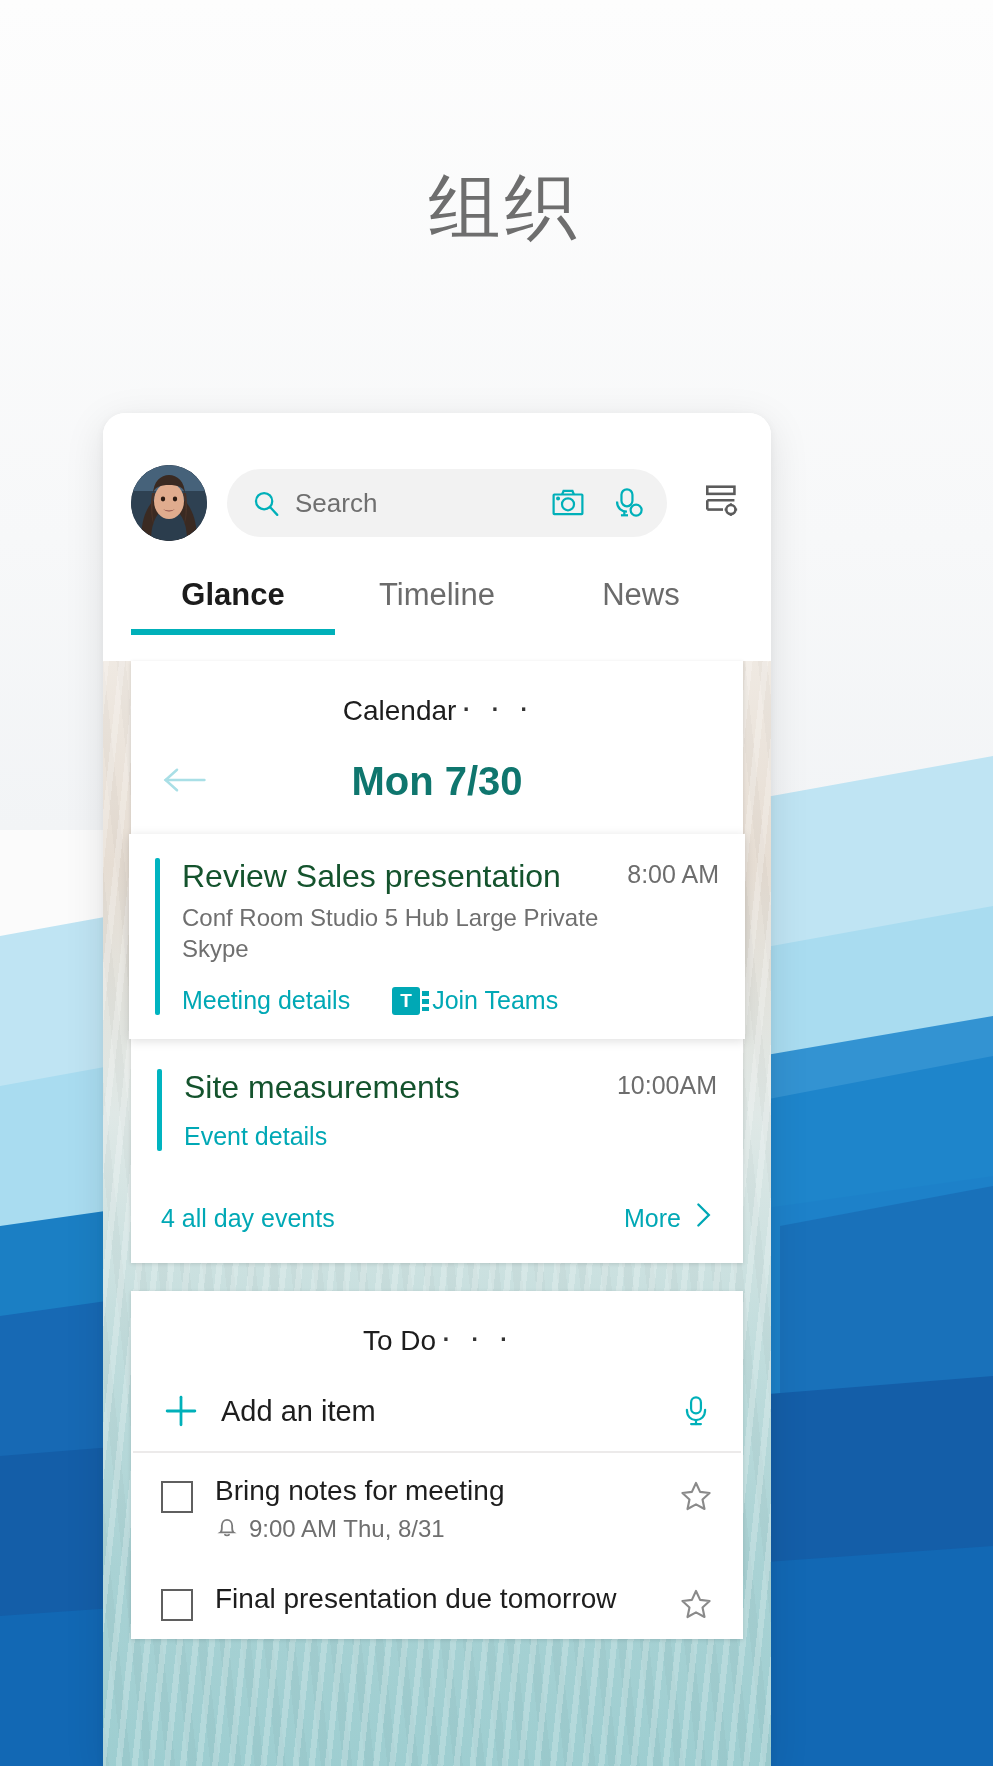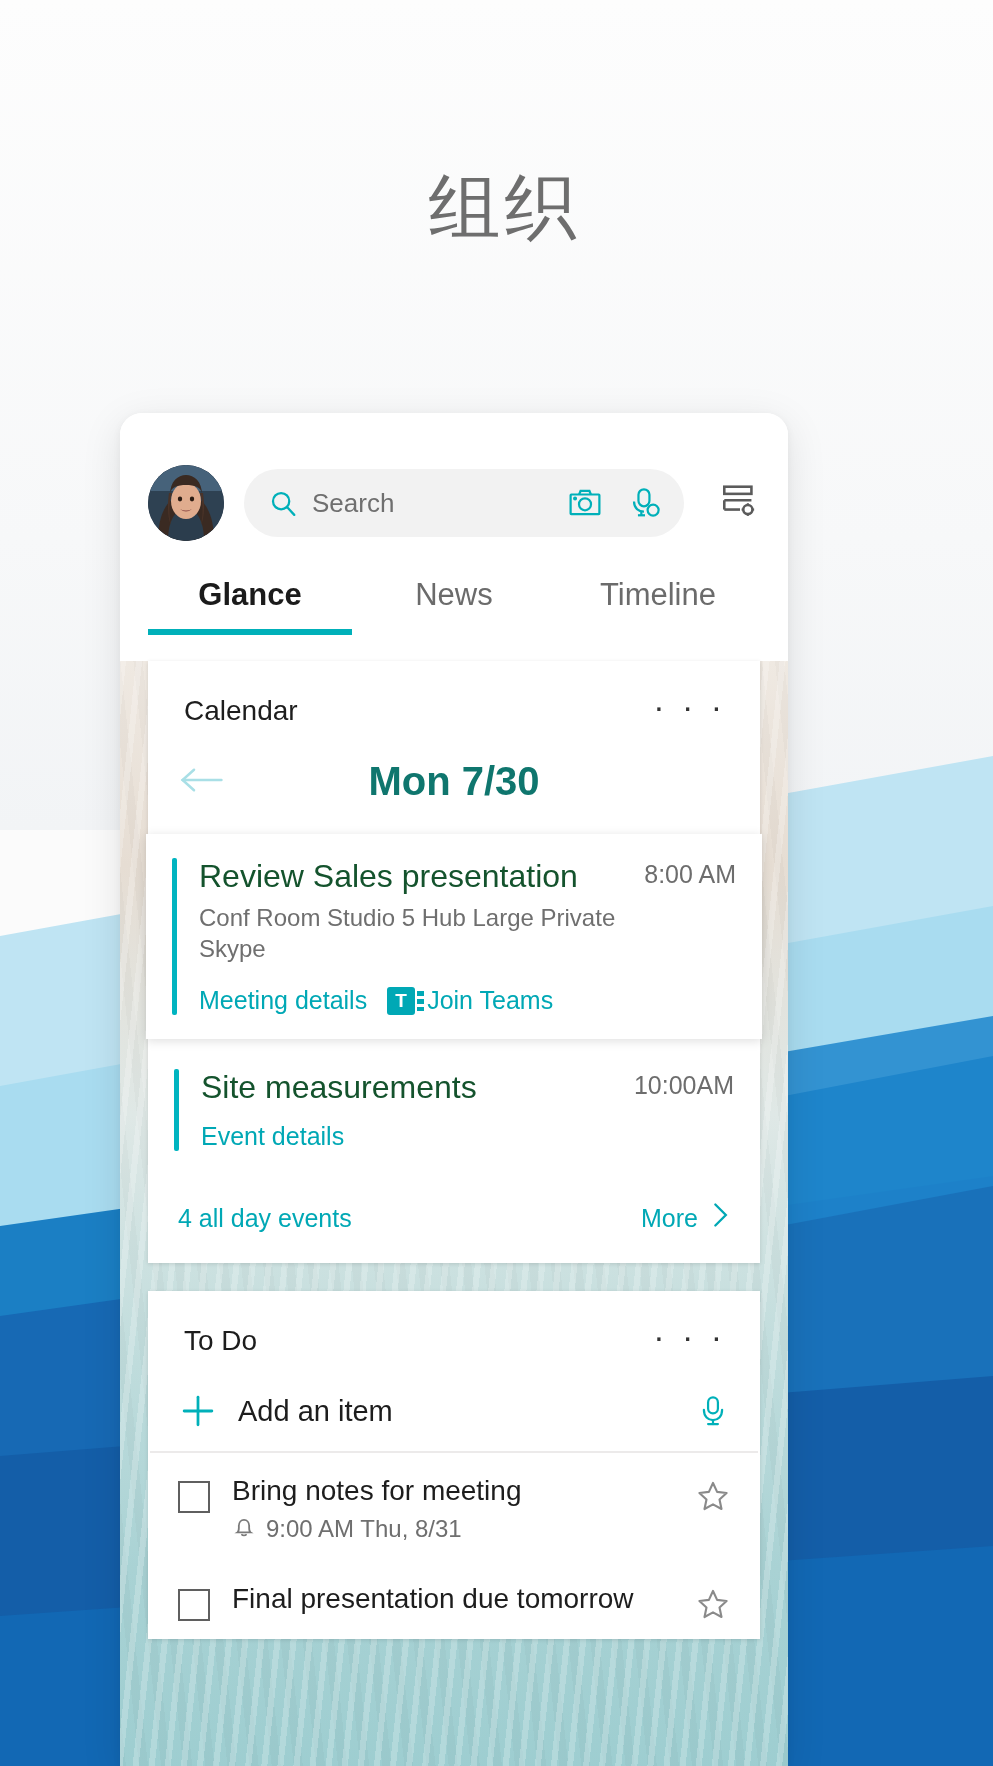--- a/index.html
+++ b/index.html
@@ -29,21 +29,21 @@
     font-size: 72px;
     font-weight: 400;
     color: #6e6e6e;
     letter-spacing: 4px;
     font-family: "DejaVu Sans", sans-serif;
   }
 
   
   .phone {
     position: absolute; z-index: 4;
-    left: 120px; top: 413px;
+    left: 103px; top: 413px;
     width: 668px; height: 1353px;
     border-radius: 22px 22px 0 0;
     background: #ffffff;
     box-shadow: 0 10px 40px rgba(0,0,0,0.10), 0 2px 8px rgba(0,0,0,0.05);
     overflow: hidden;
   }
 
   
   .phone-header {
     background: #ffffff;
@@ -111,21 +111,21 @@
   }
 
   
   .card {
     position: relative; z-index: 2;
     background: #ffffff;
     margin: 0 28px;
     box-shadow: 0 1px 4px rgba(0,0,0,0.12);
   }
   .card-head {
-    display: flex; align-items: center; justify-content: space-between;
+    display: flex; align-items: center; justify-content: center;
     padding: 28px 30px 8px 30px;
     margin-left: 6px;
   }
   .card-title { font-size: 28px; color: #1d1d1d; }
   .ellipsis { font-size: 34px; color: #333; letter-spacing: 4px; line-height: 1; padding: 0 4px 10px 4px;}
 
   .date-row {
     display: flex; align-items: center;
     padding: 18px 30px 30px 30px;
     position: relative;
@@ -148,21 +148,21 @@
     margin: 0 -2px;
     z-index: 3;
   }
   .event-bar {
     flex: 0 0 5px; width: 5px; background: #00b4c0; border-radius: 2px;
     margin-right: 22px;
   }
   .event-main { flex: 1 1 auto; min-width: 0; }
   .event-title { font-size: 32px; color: #14532d; margin-bottom: 8px; }
   .event-sub { font-size: 24px; color: #6f6f6f; line-height: 1.28; }
-  .event-links { margin-top: 22px; display: flex; align-items: center; gap: 20px; }
+  .event-links { margin-top: 22px; display: flex; align-items: center; gap: 42px; }
   .link { color: #00a8b5; font-size: 25px; }
   .teams-link { display: flex; align-items: center; gap: 12px; }
   .teams-logo {
     width: 28px; height: 28px; background: #00a8b5; border-radius: 3px;
     color: #fff; font-size: 19px; font-weight: 700;
     display: flex; align-items: center; justify-content: center;
     position: relative;
   }
   .teams-logo::after{
     content:"";
@@ -296,24 +296,24 @@
           </g>
         </svg>
       </div>
     </div>
 
     <div class="tabs">
       <div class="tab active">
         <span>Glance</span>
       </div>
       <div class="tab">
+        <span>Timeline</span>
+      </div>
+      <div class="tab">
         <span>News</span>
-      </div>
-      <div class="tab">
-        <span>Timeline</span>
       </div>
     </div>
   </div>
 
   <div class="phone-body">
 
     <div class="card" style="margin-top:26px;">
       <div class="card-head">
         <span class="card-title">Calendar</span>
         <span class="ellipsis">· · ·</span>

